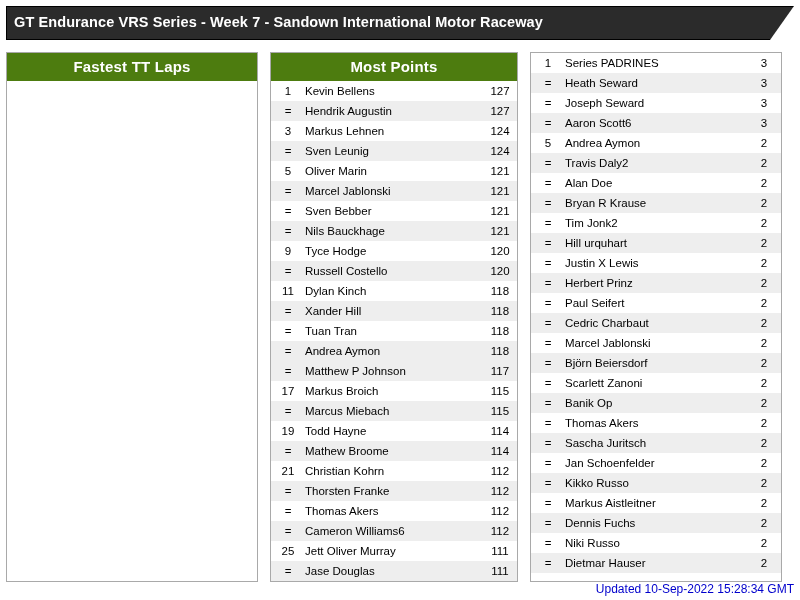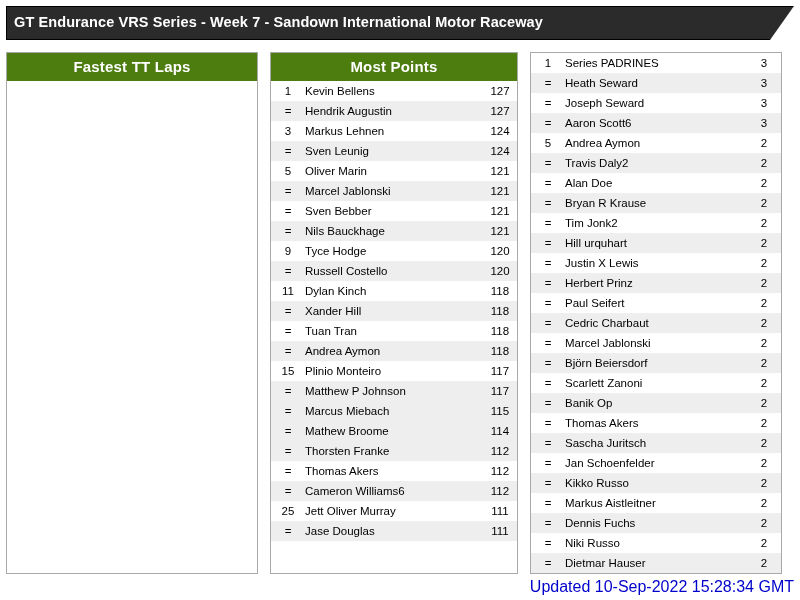--- a/index.html
+++ b/index.html
@@ -113,21 +113,21 @@
     color: #000000;
   }
   .empty-body {
     height: 0;
   }
   
   .footer {
     position: absolute;
     right: 6px;
     bottom: 10px;
-    font-size: 16px;
+    font-size: 12px;
     color: #0000cc;
     text-align: left;
   }
 </style>
 </head>
 <body>
 
 <div class="page">
 
   <div class="header-wrap">
@@ -212,39 +212,49 @@
             <tr class="alt-0">
               <td class="pos">=</td>
               <td class="name">Tuan Tran</td>
               <td class="val">118</td>
             </tr>
             <tr class="alt-1">
               <td class="pos">=</td>
               <td class="name">Andrea Aymon</td>
               <td class="val">118</td>
             </tr>
-            <tr class="alt-0">
-              <td class="pos">15</td>
-              <td class="name">Plinio Monteiro</td>
-              <td class="val">117</td>
-            </tr>
             <tr class="alt-1">
               <td class="pos">=</td>
               <td class="name">Matthew P Johnson</td>
               <td class="val">117</td>
             </tr>
+            <tr class="alt-0">
+              <td class="pos">17</td>
+              <td class="name">Markus Broich</td>
+              <td class="val">115</td>
+            </tr>
             <tr class="alt-1">
               <td class="pos">=</td>
               <td class="name">Marcus Miebach</td>
               <td class="val">115</td>
             </tr>
+            <tr class="alt-0">
+              <td class="pos">19</td>
+              <td class="name">Todd Hayne</td>
+              <td class="val">114</td>
+            </tr>
             <tr class="alt-1">
               <td class="pos">=</td>
               <td class="name">Mathew Broome</td>
               <td class="val">114</td>
+            </tr>
+            <tr class="alt-0">
+              <td class="pos">21</td>
+              <td class="name">Christian Kohrn</td>
+              <td class="val">112</td>
             </tr>
             <tr class="alt-1">
               <td class="pos">=</td>
               <td class="name">Thorsten Franke</td>
               <td class="val">112</td>
             </tr>
             <tr class="alt-0">
               <td class="pos">=</td>
               <td class="name">Thomas Akers</td>
               <td class="val">112</td>

